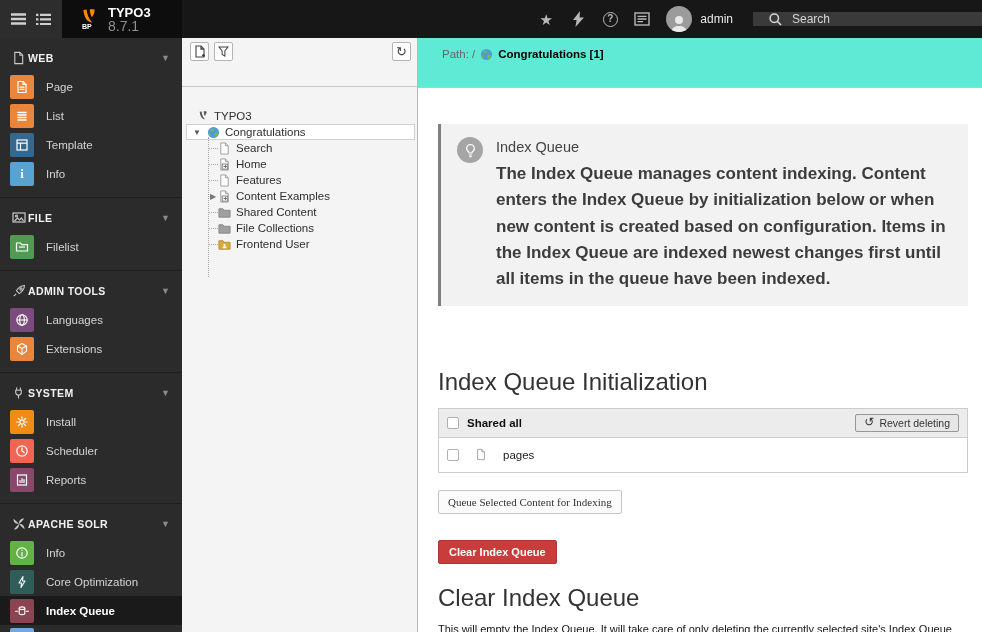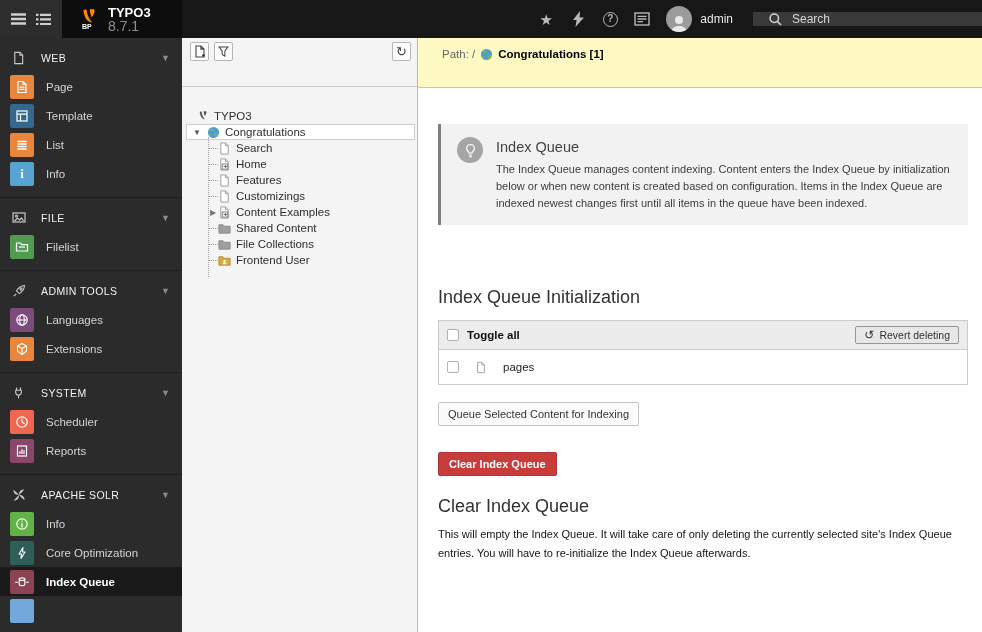--- a/index.html
+++ b/index.html
@@ -21,21 +21,21 @@
   .tb-userbox { display:flex; align-items:center; gap:8px; margin:0 20px 0 8px; cursor:pointer; }
   .avatar { width:26px; height:26px; border-radius:50%; background:#9b9b9b; display:flex; align-items:flex-end; justify-content:center; overflow:hidden; }
   .tb-user { color:#e8e8e8; font-size:12px; }
   .tb-search { width:229px; background:#3a3a3a; display:flex; align-items:center; gap:10px; padding-left:16px; color:#d6d6d6; font-size:12px; cursor:text; }
 
   
   .sidebar { position:absolute; top:38px; left:0; width:182px; bottom:0; background:#2b2b2b; }
   .mm-section { padding:5px 0 9px; border-bottom:1px solid #1f1f1f; }
   .mm-head { height:29px; display:flex; align-items:center; padding:0 12px; cursor:pointer; }
   .mm-head .hicon { width:16px; color:#c9c9c9; display:flex; }
-  .mm-head .hlabel { flex:1; margin-left:13px; font-size:10.5px; font-weight:normal; color:#f2f2f2; letter-spacing:.4px; }
+  .mm-head .hlabel { flex:1; font-size:10.5px; font-weight:bold; color:#f2f2f2; letter-spacing:.4px; }
   .mm-head .chev { color:#8a8a8a; font-size:9px; }
   .mm-item { height:29px; display:flex; align-items:center; cursor:pointer; }
   .mm-item .sq { width:24px; height:24px; margin-left:10px; border-radius:2px; display:flex; align-items:center; justify-content:center; flex:none; }
   .mm-item .ilabel { margin-left:12px; font-size:11.5px; color:#d4d4d4; }
   .mm-item.active { background:#1a1a1a; }
   .mm-item.active .ilabel { color:#fff; font-weight:bold; }
   .gi { font-weight:bold; color:#fff; font-size:13px; font-family:"Liberation Serif", serif; }
 
   
   .treepanel { position:absolute; top:38px; left:182px; width:236px; bottom:0; background:#f4f4f4; border-right:1px solid #b9b9b9; }
@@ -47,41 +47,41 @@
   .tnode.sel { background:#fff; border:1px solid #d0d0d0; margin:0 2px 0 -10px; padding-left:6px; }
   .tnode.child { padding-left:12px; }
   .tw { width:14px; font-size:8px; color:#555; text-align:left; }
   .tw-c { width:10px; font-size:8px; color:#777; text-align:center; margin-right:0; }
   .dash { width:10px; height:0; border-top:1px dotted #a5a5a5; flex:none; }
   .vline { position:absolute; left:26px; top:50px; height:140px; border-left:1px dotted #a5a5a5; }
   .ni { width:13px; height:13px; flex:none; }
   .muted { opacity:.55; }
 
   
-  .docheader { position:absolute; left:418px; right:0; top:38px; height:50px; background:#fef9c3; border-bottom:1px solid #c3c3c3; display:flex; align-items:flex-start; padding:10px 0 0 24px; font-size:11.5px; color:#666; }
+  .docheader { position:absolute; left:418px; right:0; top:38px; height:50px; background:#5eead4; border-bottom:1px solid #c3c3c3; display:flex; align-items:flex-start; padding:10px 0 0 24px; font-size:11.5px; color:#666; }
   .docheader .pgtitle { color:#000; font-weight:bold; margin-left:5px; }
   .docheader .ni { margin-left:5px; }
 
   
   .module { position:absolute; left:418px; right:0; top:88px; bottom:0; background:#fff; padding:36px 14px 0 20px; color:#1e1e1e; }
   .callout { background:#f2f2f2; border-left:3px solid #7f7f7f; padding:13px 16px; display:flex; gap:13px; }
   .callout .cicon { width:26px; height:26px; border-radius:50%; background:#a5a5a5; flex:none; display:flex; align-items:center; justify-content:center; }
   .callout h3 { font-size:14.5px; font-weight:400; color:#434343; margin:2px 0 6px; }
-  .callout p { font-size:11px; line-height:1.55; color:#3c3c3c; max-width:470px; }
-  h2.sec { font-size:18px; font-weight:400; color:#333; }
+  .callout p { font-size:17px; line-height:1.55; color:#3c3c3c; max-width:470px;font-weight:bold; }
+  h2.sec { font-size:24px; font-weight:400; color:#333; }
   h2.sec.first { margin:62px 0 12px; }
   h2.sec.second { margin:20px 0 8px; }
   .init-table { border:1px solid #ccc; }
   .t-head { background:#ececec; height:28px; display:flex; align-items:center; padding:0 8px; gap:8px; }
   .t-head b { font-size:11.5px; color:#111; }
   .btn-revert { margin-left:auto; font-family:inherit; font-size:10.5px; color:#333; background:#e7e7e7; border:1px solid #979797; border-radius:2px; padding:2px 8px; display:flex; gap:5px; align-items:center; cursor:pointer; }
   .btn-revert .ricon { font-size:12px; line-height:11px; }
   .t-row { height:28px; display:flex; align-items:center; gap:16px; padding:17px 8px; border-top:1px solid #ccc; background:#fff; font-size:11.5px; color:#222; }
   .checkbox { width:12px; height:12px; border:1px solid #b0b0b0; border-radius:2px; background:#fff; flex:none; cursor:pointer; }
-  .btn-queue { margin-top:17px; font-family:Liberation Sans, sans-serif; font-size:11px; color:#333; background:#fbfbfb; border:1px solid #c4c4c4; border-radius:2px; padding:5px 9px; cursor:pointer; display:inline-block; }
+  .btn-queue { margin-top:17px; font-family:Liberation Serif, serif; font-size:11px; color:#333; background:#fbfbfb; border:1px solid #c4c4c4; border-radius:2px; padding:5px 9px; cursor:pointer; display:inline-block; }
   .btn-clear { margin-top:26px; font-family:inherit; font-size:11px; font-weight:bold; color:#fff; background:#c83c3c; border:1px solid #b03535; border-radius:2px; padding:5px 10px; cursor:pointer; display:inline-block; }
   .clear-desc { font-size:11px; line-height:1.7; color:#141414; max-width:548px; }
 </style>
 </head>
 <body>
 
 <div class="topbar">
   <div class="tb-left">
     <span class="ticon">
       <svg width="15" height="12" viewBox="0 0 15 12">
@@ -159,35 +159,35 @@
     <div class="mm-item">
       <span class="sq" style="background-color: rgb(232, 134, 61);">
         <svg width="14" height="14" viewBox="0 0 14 14" fill="none" stroke="#fff" stroke-width="1.2" stroke-linecap="round">
             <path d="M3 1.5h5l3 3v8H3z"></path>
             <path d="M8 1.5v3h3M5 7.2h4M5 9.4h4"></path>
           </svg>
       </span>
       <span class="ilabel">Page</span>
     </div>
     <div class="mm-item">
+      <span class="sq" style="background-color: rgb(232, 134, 61);">
+        <svg width="14" height="14" viewBox="0 0 14 14" stroke="#fff" stroke-width="1.6" stroke-linecap="round">
+            <path d="M3 3.5h8M3 6h8M3 8.5h8M3 11h8"></path>
+          </svg>
+      </span>
+      <span class="ilabel">List</span>
+    </div>
+    <div class="mm-item">
       <span class="sq" style="background-color: rgb(53, 104, 143);">
         <svg width="14" height="14" viewBox="0 0 14 14" fill="none" stroke="#fff" stroke-width="1.2">
             <rect x="2" y="2" width="10" height="10"></rect>
             <path d="M2 5.2h10M5.5 5.2V12"></path>
           </svg>
       </span>
       <span class="ilabel">Template</span>
-    </div>
-    <div class="mm-item">
-      <span class="sq" style="background-color: rgb(232, 134, 61);">
-        <svg width="14" height="14" viewBox="0 0 14 14" stroke="#fff" stroke-width="1.6" stroke-linecap="round">
-            <path d="M3 3.5h8M3 6h8M3 8.5h8M3 11h8"></path>
-          </svg>
-      </span>
-      <span class="ilabel">List</span>
     </div>
     <div class="mm-item">
       <span class="sq" style="background-color: rgb(89, 163, 211);">
         <span class="gi">i</span>
       </span>
       <span class="ilabel">Info</span>
     </div>
   </div>
 
   <div class="mm-section">
@@ -250,20 +250,29 @@
     <div class="mm-head">
       <span class="hicon">
         <svg width="13" height="14" viewBox="0 0 14 14" fill="none" stroke="currentColor" stroke-width="1.2" stroke-linecap="round">
             <path d="M5 1.5V4M9 1.5V4M4 4h6v2.3a3 3 0 01-6 0zM7 9.3v3"></path>
           </svg>
       </span>
       <span class="hlabel">SYSTEM</span>
       <span class="chev">▼</span>
     </div>
     <div class="mm-item">
+      <span class="sq" style="background-color: rgb(240, 139, 20);">
+        <svg width="14" height="14" viewBox="0 0 14 14" fill="none" stroke="#fff" stroke-width="1.2" stroke-linecap="round">
+            <circle cx="7" cy="7" r="2.1"></circle>
+            <path d="M7 1.8v1.7M7 10.5v1.7M1.8 7h1.7M10.5 7h1.7M3.3 3.3l1.2 1.2M9.5 9.5l1.2 1.2M10.7 3.3L9.5 4.5M4.5 9.5l-1.2 1.2"></path>
+          </svg>
+      </span>
+      <span class="ilabel">Install</span>
+    </div>
+    <div class="mm-item">
       <span class="sq" style="background-color: rgb(240, 102, 81);">
         <svg width="14" height="14" viewBox="0 0 14 14" fill="none" stroke="#fff" stroke-width="1.2" stroke-linecap="round">
             <circle cx="7" cy="7" r="5.2"></circle>
             <path d="M7 3.8V7l2.2 1.6"></path>
           </svg>
       </span>
       <span class="ilabel">Scheduler</span>
     </div>
     <div class="mm-item">
       <span class="sq" style="background-color: rgb(138, 71, 105);">
@@ -375,28 +384,20 @@
         </svg>
       <span class="nlabel">Home</span>
     </div>
     <div class="tnode child">
       <span class="dash"></span>
       <svg class="ni" viewBox="0 0 14 14">
           <path d="M3 1h5l3 3v9H3z" fill="#fff" stroke="#999"></path>
           <path d="M8 1v3h3" fill="none" stroke="#999"></path>
         </svg>
       <span class="nlabel">Features</span>
-    </div>
-    <div class="tnode child">
-      <span class="dash"></span>
-      <svg class="ni" viewBox="0 0 14 14">
-          <path d="M3 1h5l3 3v9H3z" fill="#fff" stroke="#999"></path>
-          <path d="M8 1v3h3" fill="none" stroke="#999"></path>
-        </svg>
-      <span class="nlabel">Customizings</span>
     </div>
     <div class="tnode child">
       <span class="tw-c">▶</span>
       <svg class="ni" viewBox="0 0 14 14">
           <path d="M3 1h5l3 3v9H3z" fill="#fff" stroke="#999"></path>
           <path d="M8 1v3h3" fill="none" stroke="#999"></path>
           <rect x="4.5" y="6.5" width="6" height="5.5" fill="#fff" stroke="#777"></rect>
           <path d="M6 9.2h3M7.8 7.8l1.4 1.4-1.4 1.4" fill="none" stroke="#555"></path>
         </svg>
       <span class="nlabel">Content Examples</span>
@@ -449,21 +450,21 @@
       <h3>Index Queue</h3>
       <p>The Index Queue manages content indexing. Content enters the Index Queue by initialization below or when new content is created based on configuration. Items in the Index Queue are indexed newest changes first until all items in the queue have been indexed.</p>
     </div>
   </div>
 
   <h2 class="sec first">Index Queue Initialization</h2>
 
   <div class="init-table">
     <div class="t-head">
       <span class="checkbox"></span>
-      <b>Toggle all</b>
+      <b>Shared all</b>
       <button class="btn-revert">
         <span class="ricon">↺</span>
         <span>Revert deleting</span>
       </button>
     </div>
     <div class="t-row">
       <span class="checkbox"></span>
       <svg width="12" height="13" viewBox="0 0 14 14">
           <path d="M3 1h5l3 3v9H3z" fill="#fff" stroke="#999"></path>
           <path d="M8 1v3h3" fill="none" stroke="#999"></path>

